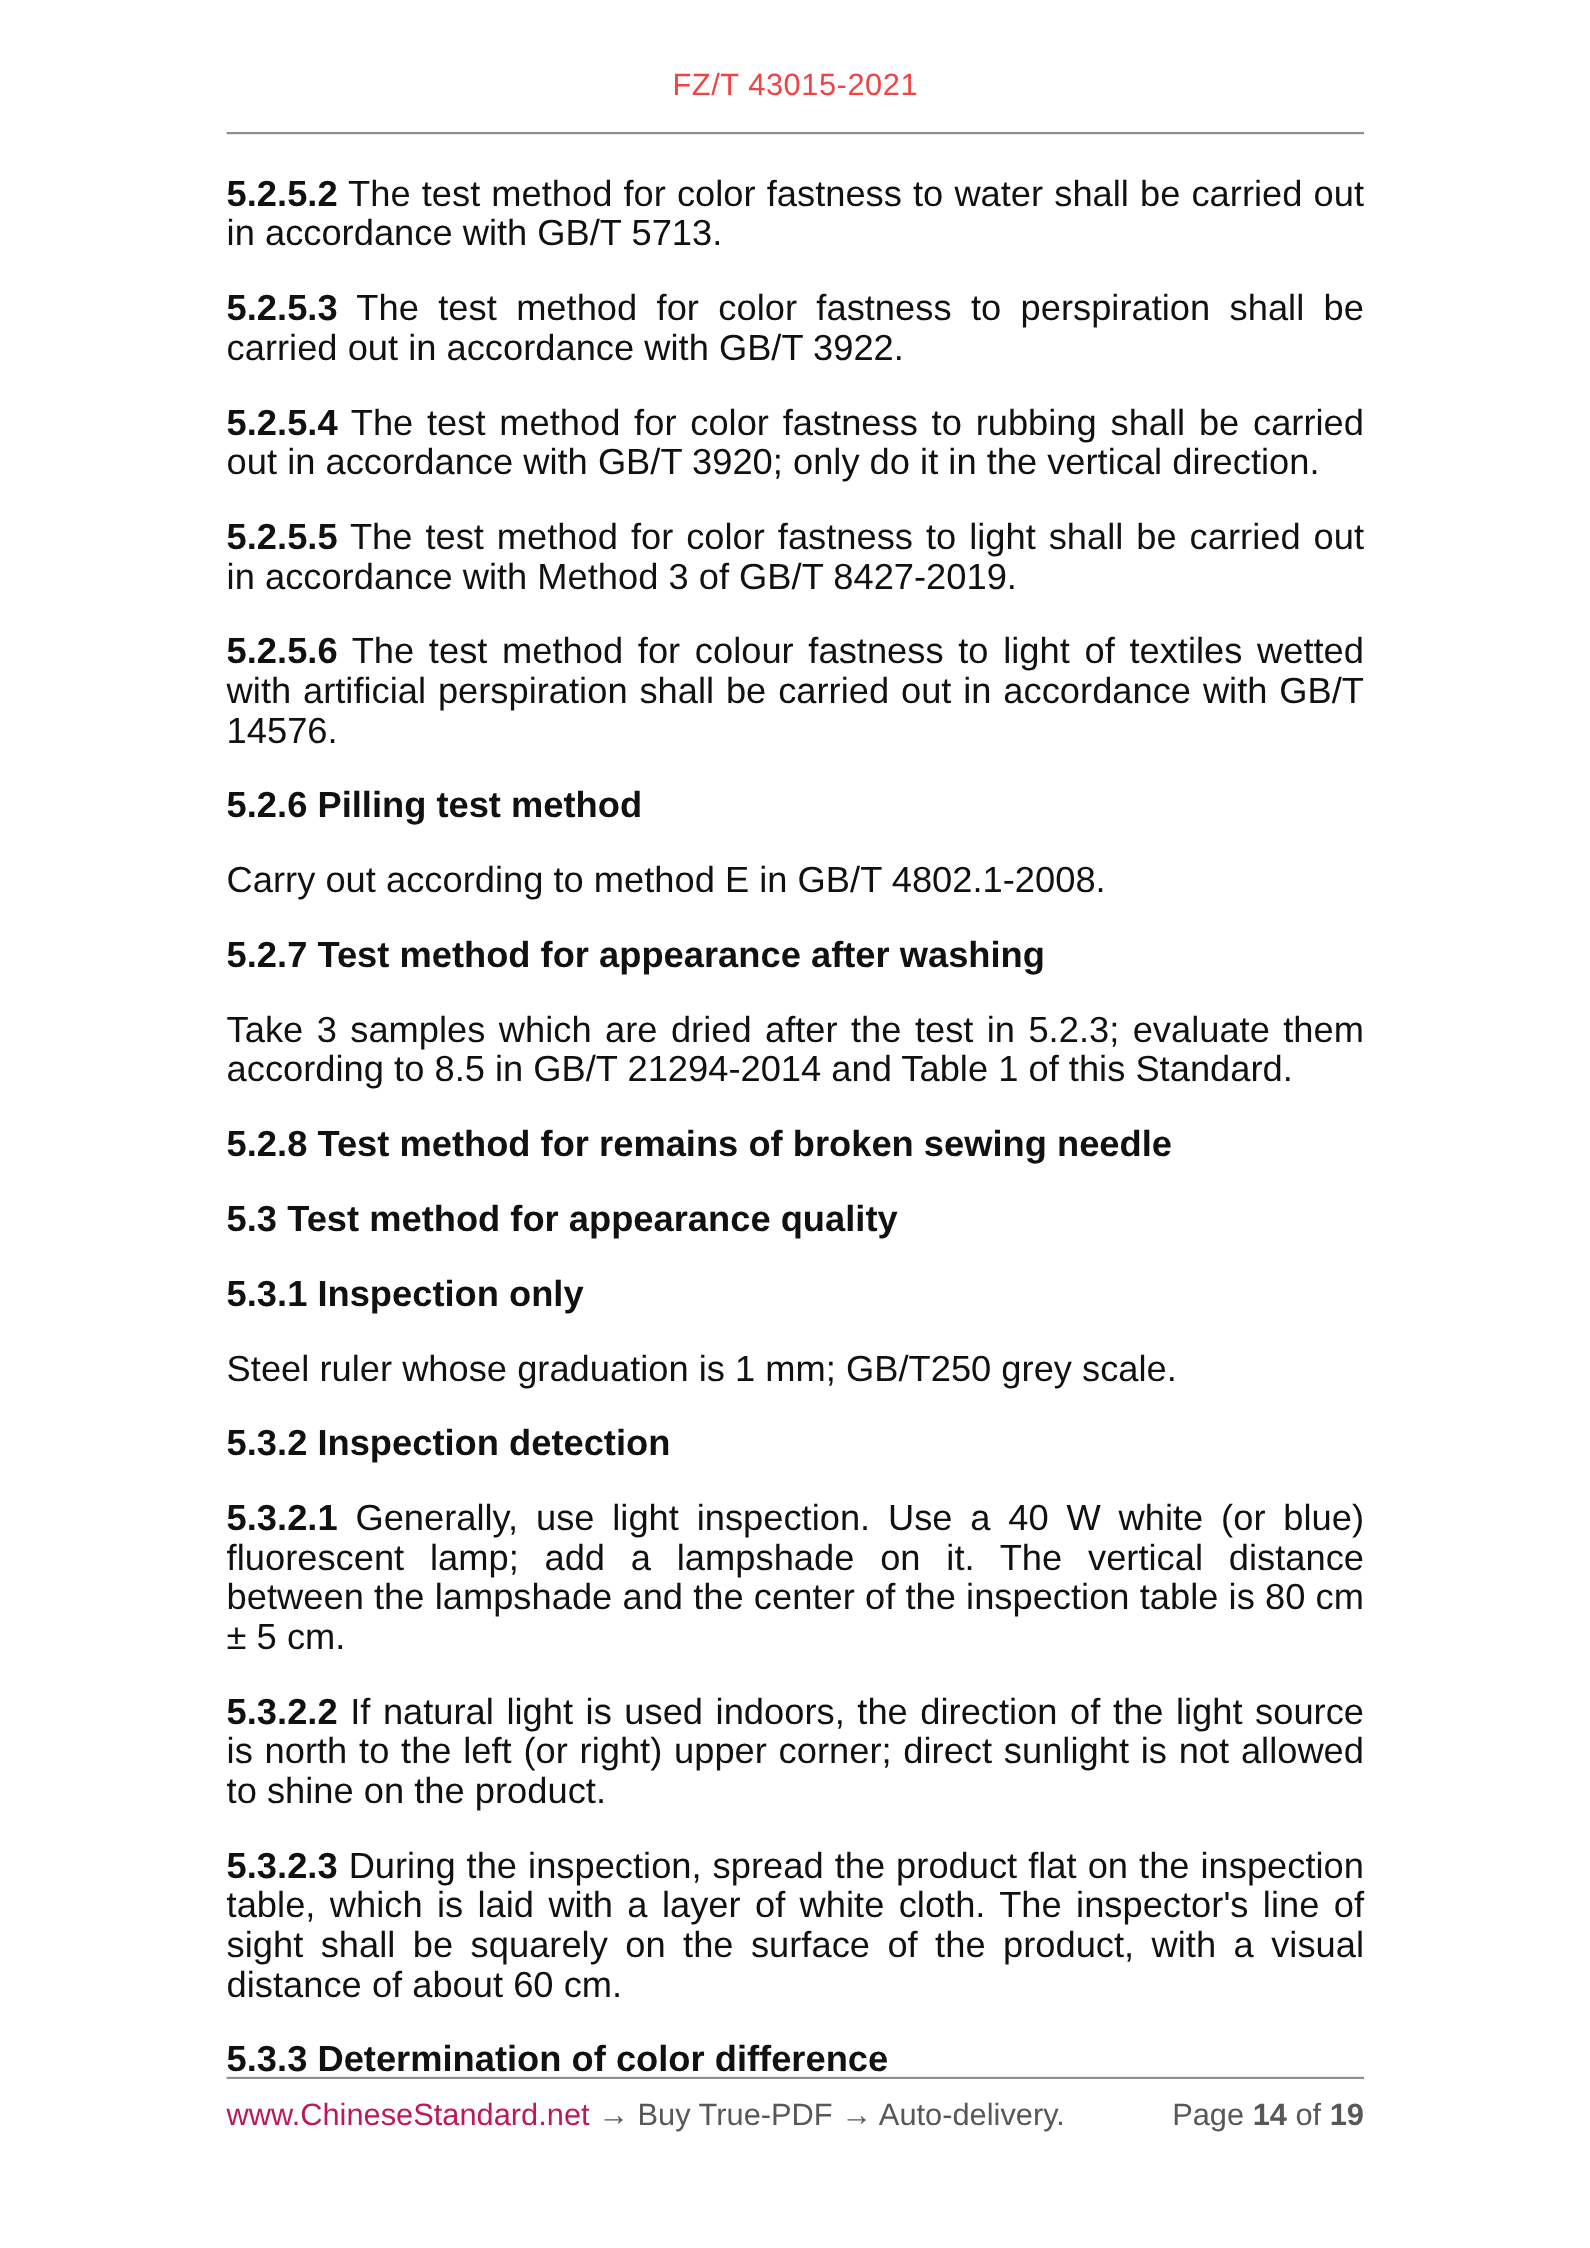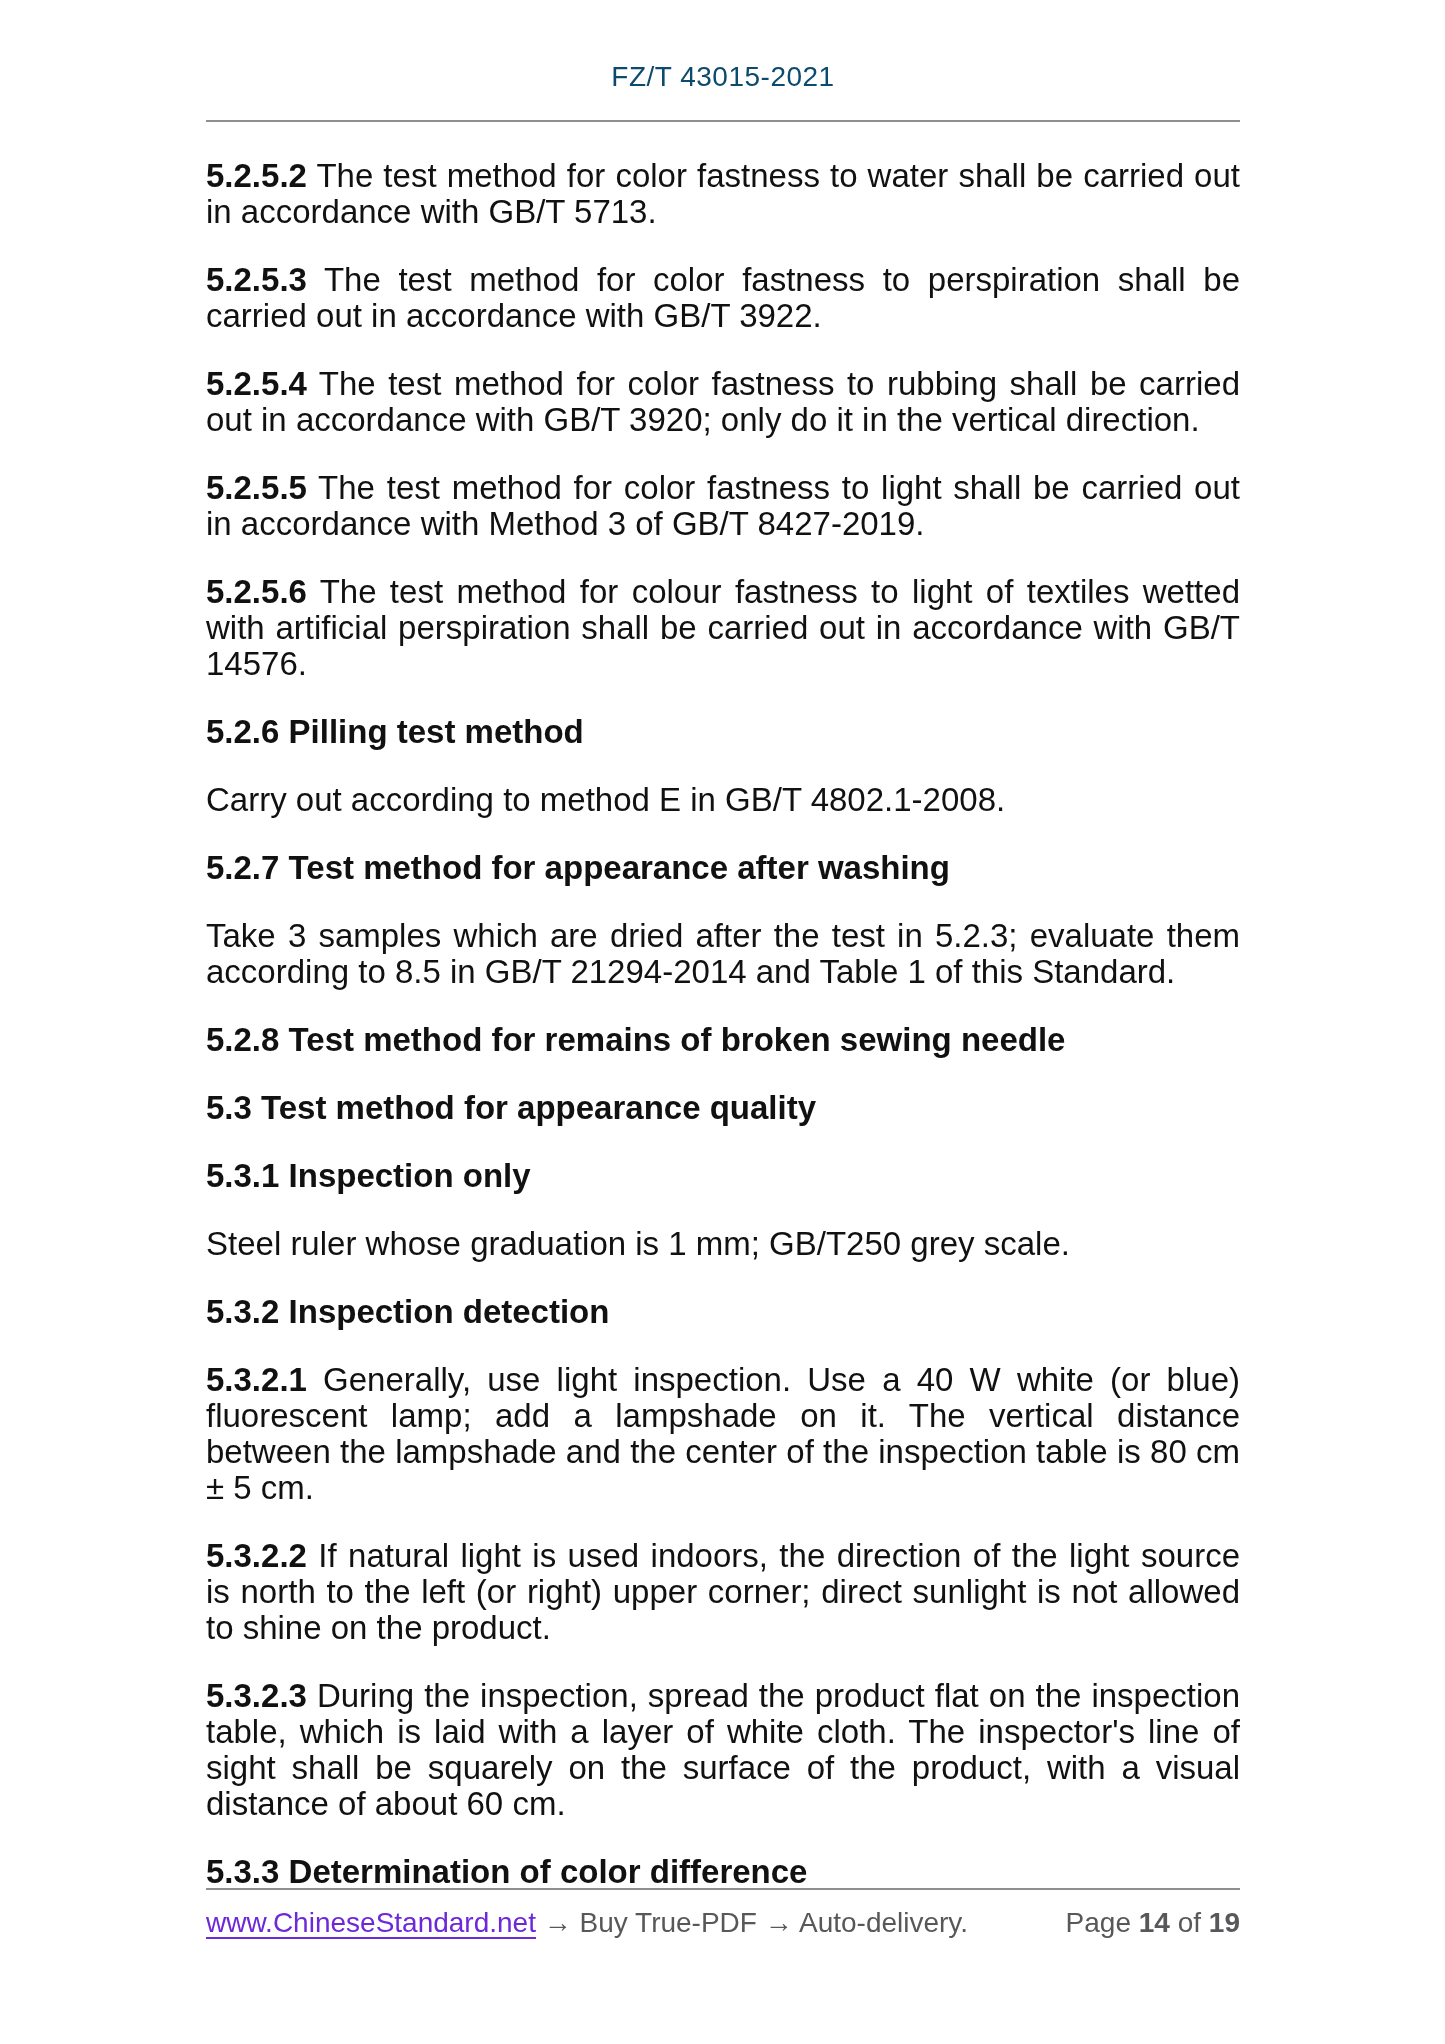--- a/index.html
+++ b/index.html
@@ -13,21 +13,21 @@
     overflow: hidden;
   }
   .doc-header {
     position: absolute;
     top: 62px;
     left: 206px;
     width: 1034px;
     text-align: center;
     font-size: 28px;
     line-height: 30px;
-    color: #0c4a6e;
+    color: #ef4444;
     letter-spacing: 0.5px;
   }
   .header-rule {
     position: absolute;
     top: 120px;
     left: 206px;
     width: 1034px;
     height: 0;
     border-top: 2px solid #8f8f8f;
   }
@@ -65,22 +65,21 @@
     display: flex;
     justify-content: space-between;
     align-items: baseline;
     font-size: 28px;
     line-height: 34px;
     color: #58585a;
   }
   .footer-left { white-space: nowrap; }
   .footer-right { white-space: nowrap; }
   .site-link {
-    color: #6d28d9;
-    text-decoration: underline;
+    color: #be185d;
     text-underline-offset: 5px;
     cursor: pointer;
   }
   .b { font-weight: bold; }
 </style>
 </head>
 <body>
 
 <div class="page">
 

